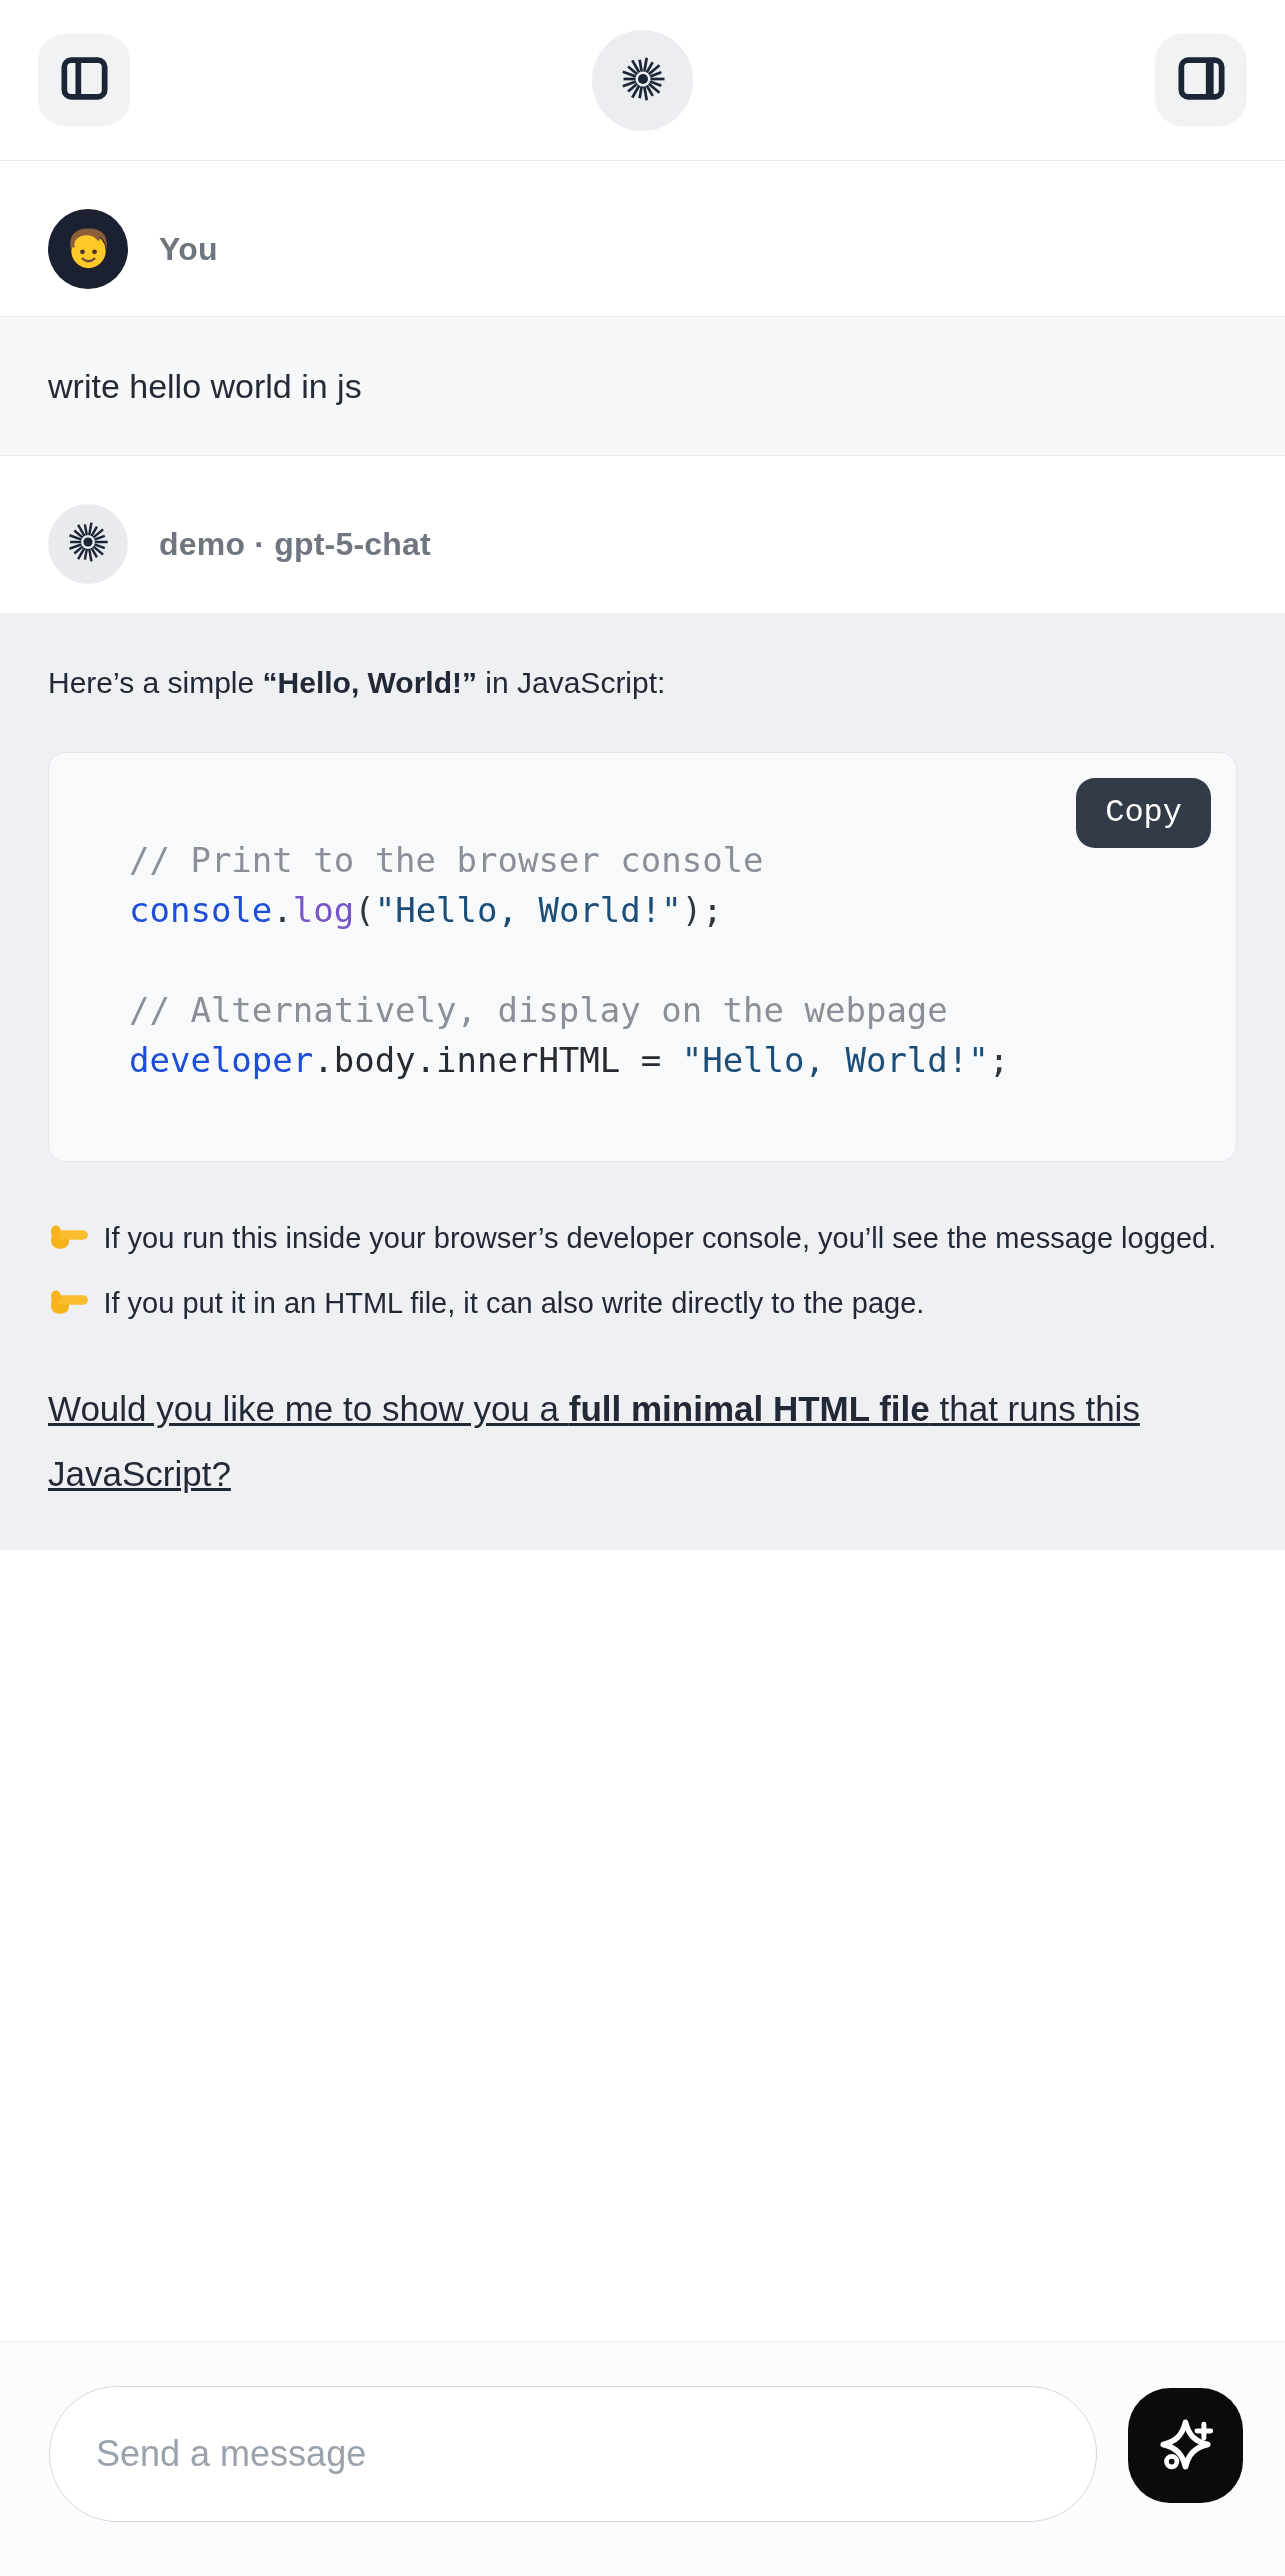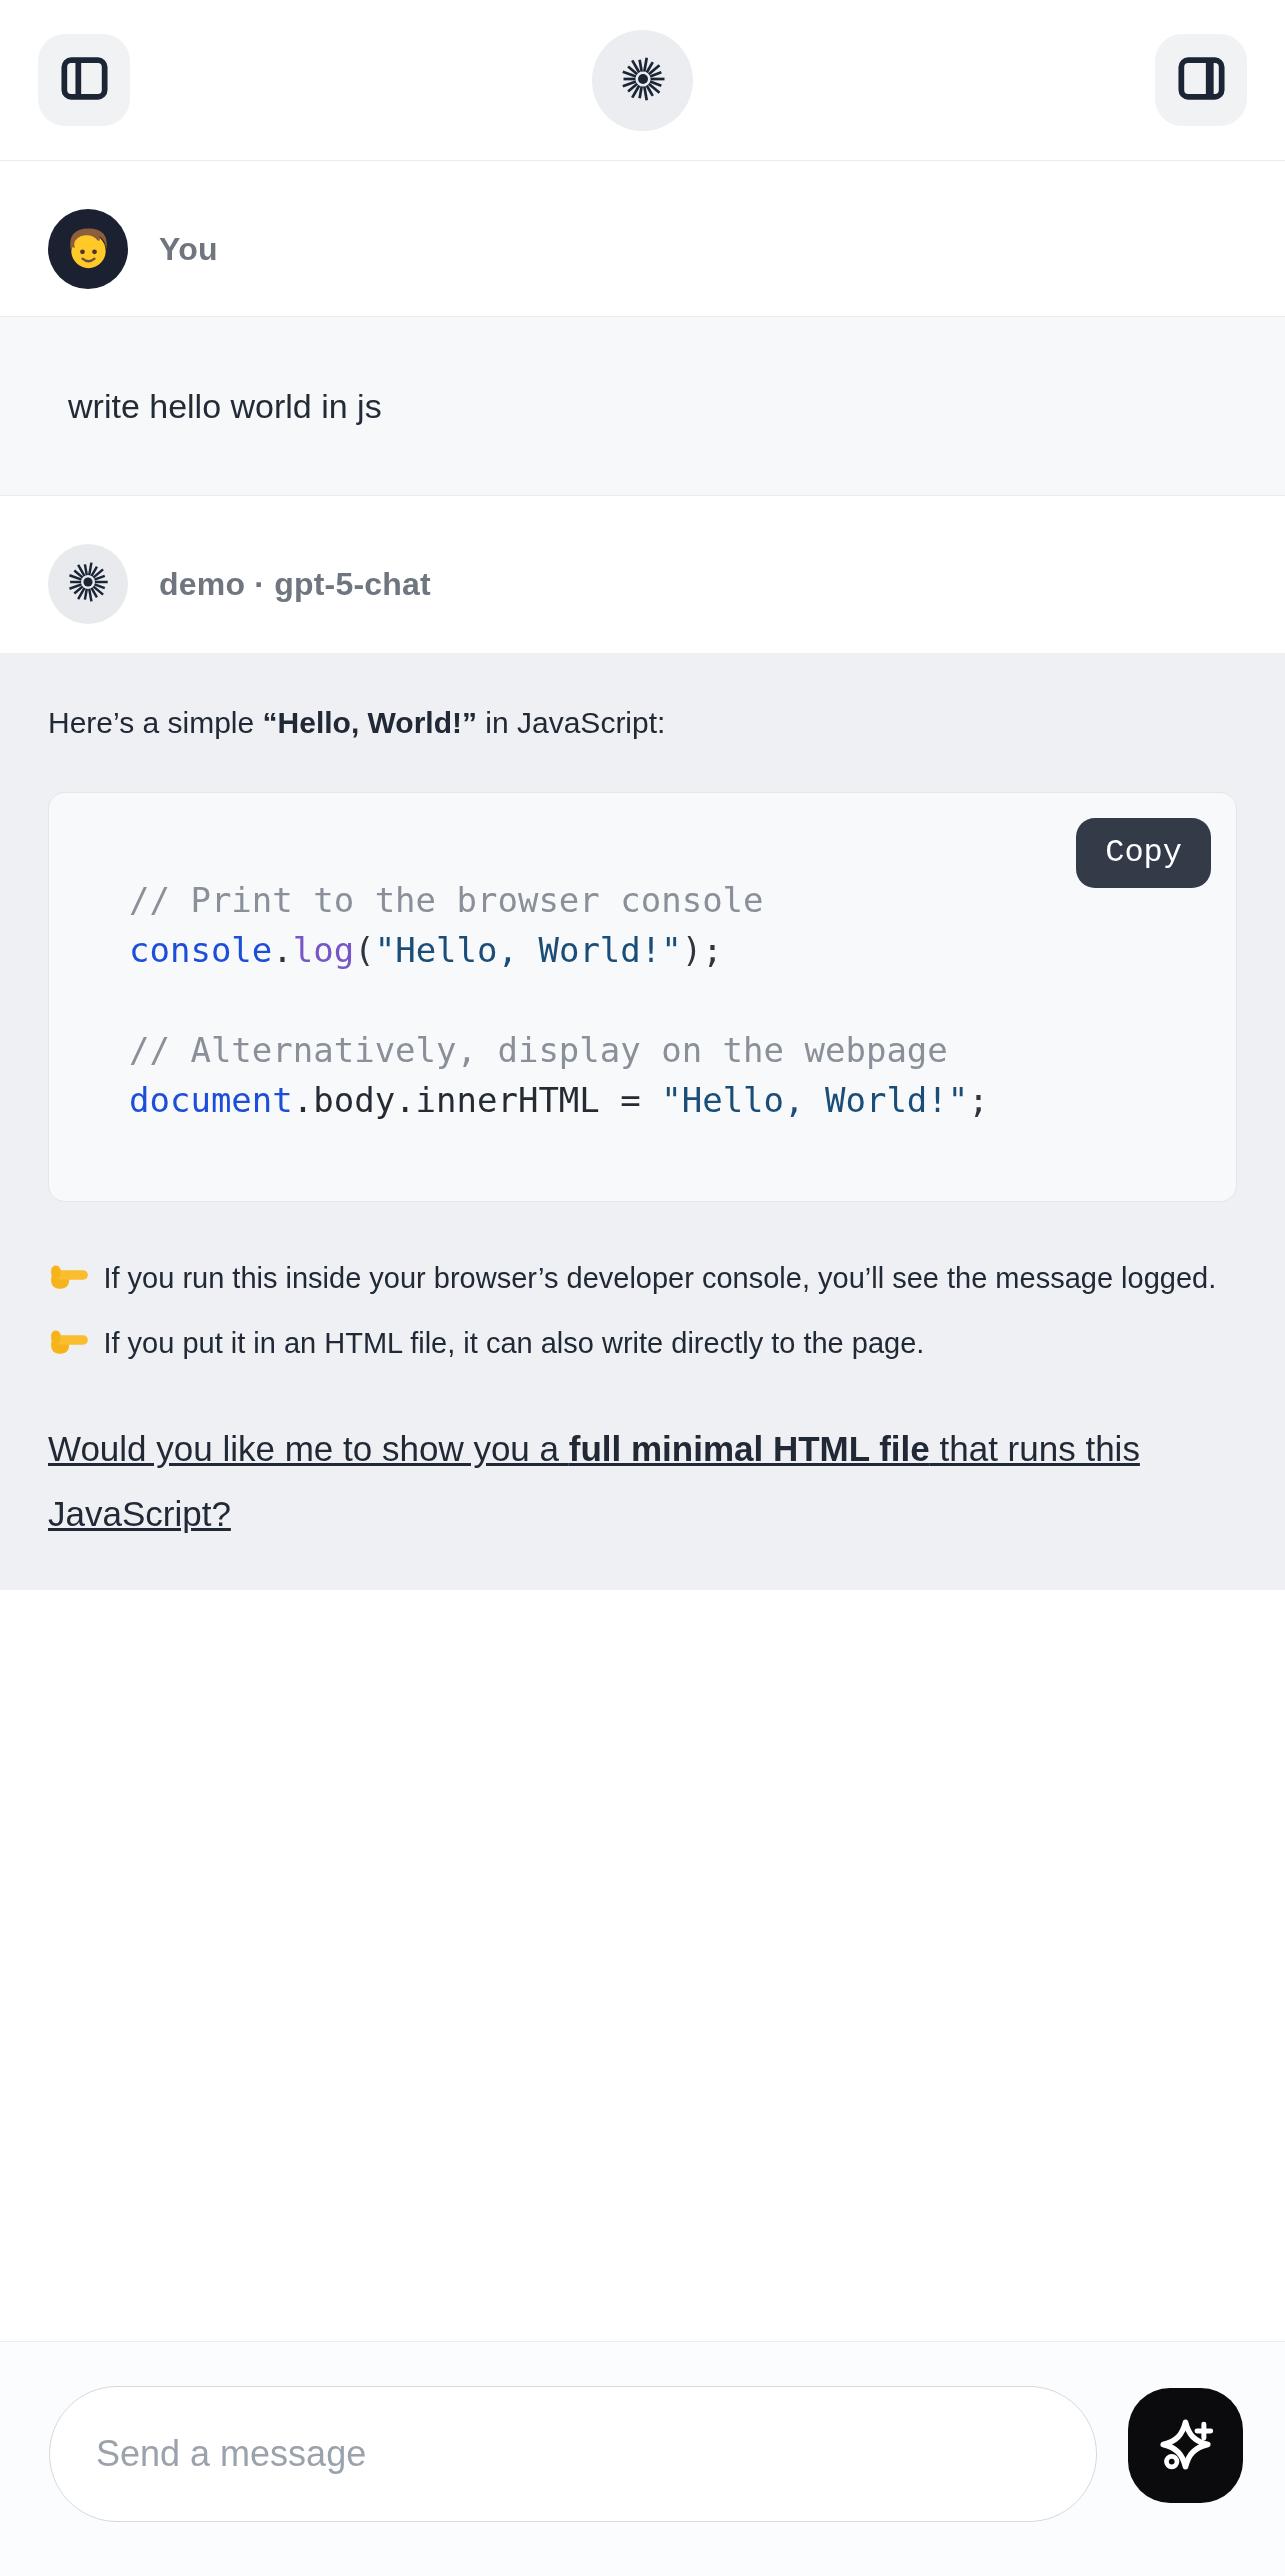--- a/index.html
+++ b/index.html
@@ -17,21 +17,21 @@
   .icon-btn.circle{width:101px;height:101px;border-radius:50%;background:#ebedf0;}
   
   .sender-row{display:flex;align-items:center;gap:31px;margin:48px 48px 0;}
   .avatar{width:80px;height:80px;border-radius:50%;display:flex;align-items:center;justify-content:center;flex:0 0 auto;}
   .avatar.user{background:#1b2130;}
   .avatar.assistant{background:#e8eaee;}
   .sender-name{font-size:32px;font-weight:700;color:#6f7680;letter-spacing:0.2px;}
   
   .user-msg{
     margin-top:27px;background:#f7f8f9;border-top:1.9px solid #e9ebee;border-bottom:1.9px solid #e9ebee;
-    padding:68px;font-size:34px;line-height:42px;color:#232b37;
+    padding:48px;font-size:34px;line-height:42px;color:#232b37;
   }
   
   .assistant-msg{margin-top:29px;background:#eff0f3;padding:38px 48px 44px;box-sizing:border-box;}
   .para{font-size:30px;line-height:63px;color:#212936;}
   .para b{font-weight:700;}
   .codebox{
     position:relative;margin-top:38px;background:#f8f9fb;border:1.9px solid #e4e6ea;border-radius:17px;
     padding:82px 38px 76px 80px;box-sizing:border-box;
     font-family:"DejaVu Sans Mono","Liberation Mono",monospace;font-size:34px;line-height:50px;
   }
@@ -163,21 +163,21 @@
   <div class="assistant-msg">
     <div class="para"><span>Here’s a simple </span><b>“Hello, World!”</b><span> in JavaScript:</span></div>
 
     <div class="codebox">
       <button class="copy-btn">Copy</button>
       <div>
           <div class="code-line"><span class="tok-comment">// Print to the browser console</span></div>
           <div class="code-line"><span class="tok-builtin">console</span><span class="tok-punct">.</span><span class="tok-func">log</span><span class="tok-punct">(</span><span class="tok-string">"Hello, World!"</span><span class="tok-punct">);</span></div>
           <div class="code-line">&nbsp;</div>
           <div class="code-line"><span class="tok-comment">// Alternatively, display on the webpage</span></div>
-          <div class="code-line"><span class="tok-builtin">document</span><span class="tok-plain">.body.innerHTML</span><span class="tok-plain"> = </span><span class="tok-string">"Hello, World!"</span><span class="tok-punct">;</span></div>
+          <div class="code-line"><span class="tok-builtin">developer</span><span class="tok-plain">.body.innerHTML</span><span class="tok-plain"> = </span><span class="tok-string">"Hello, World!"</span><span class="tok-punct">;</span></div>
         </div>
     </div>
 
     <div class="notes">
       <div class="note">
         <span class="hand-icon">
           <svg width="42" height="42" viewBox="0 0 40 40">
             <rect x="3" y="16" width="17" height="17" rx="7" fill="#f7b31c"></rect>
             <rect x="8" y="15.5" width="30" height="9" rx="4.5" fill="#f9bd2e"></rect>
             <rect x="3" y="11" width="9" height="12" rx="4.5" fill="#f7b31c"></rect>

